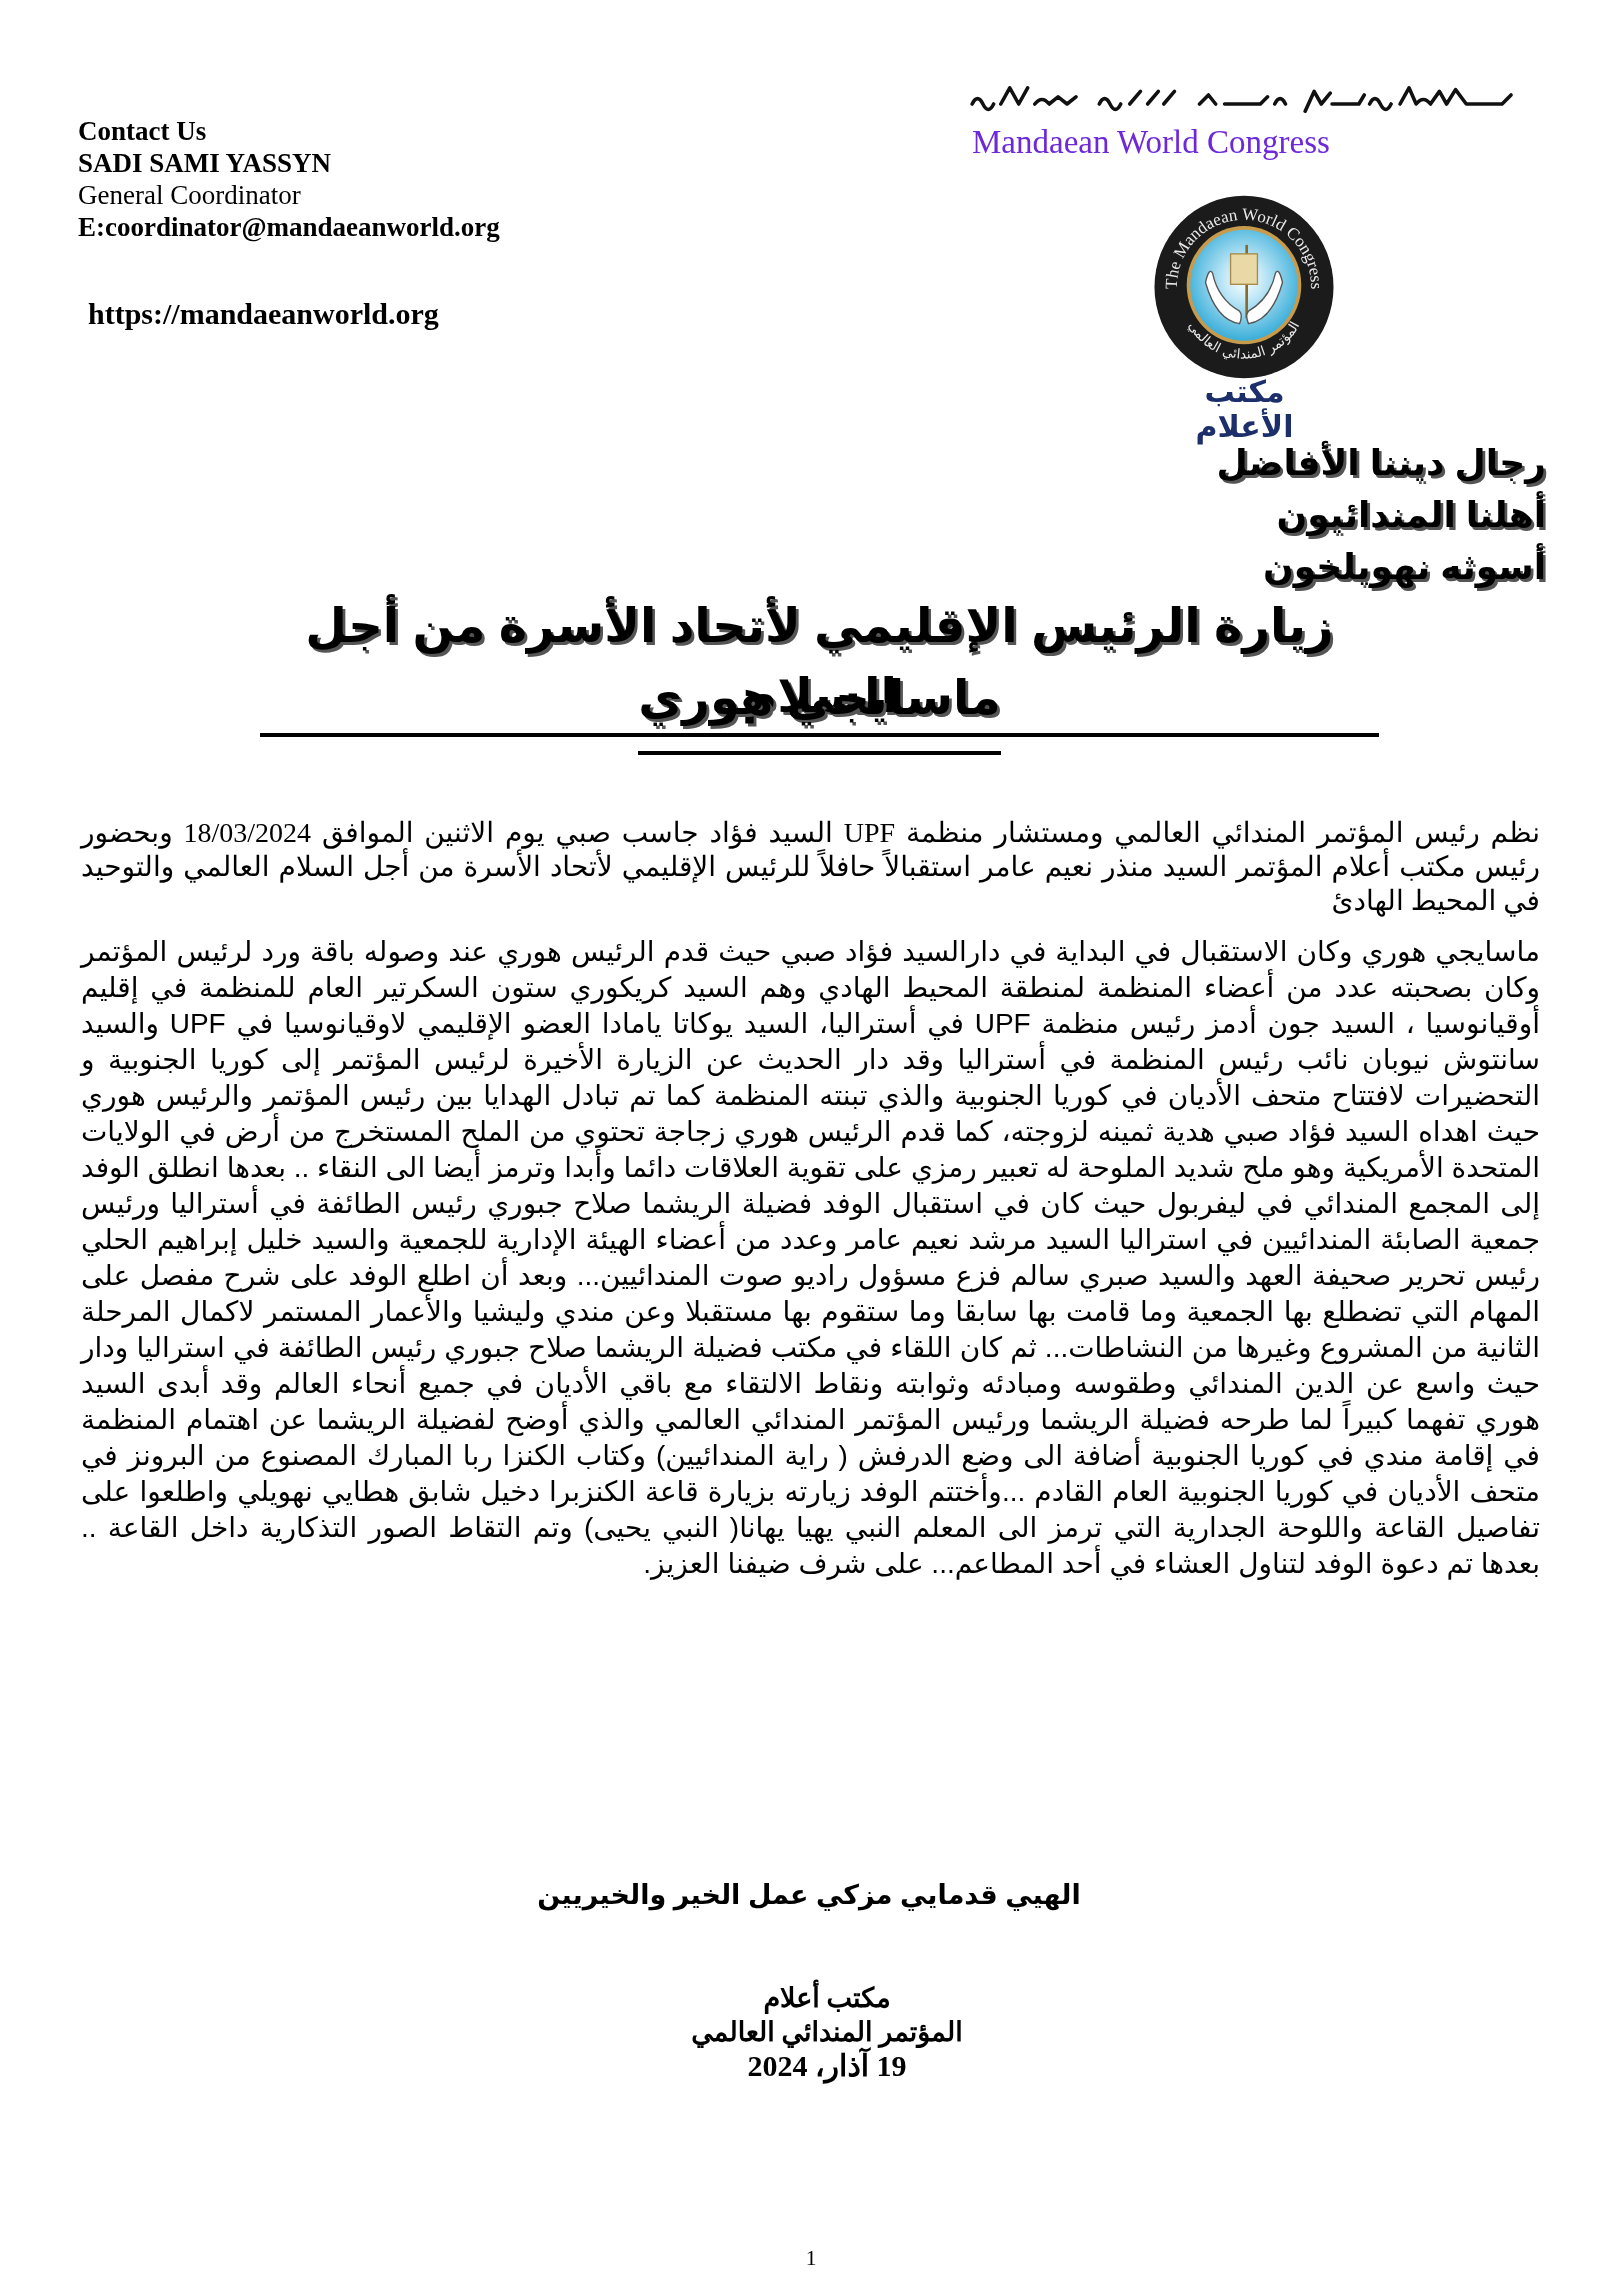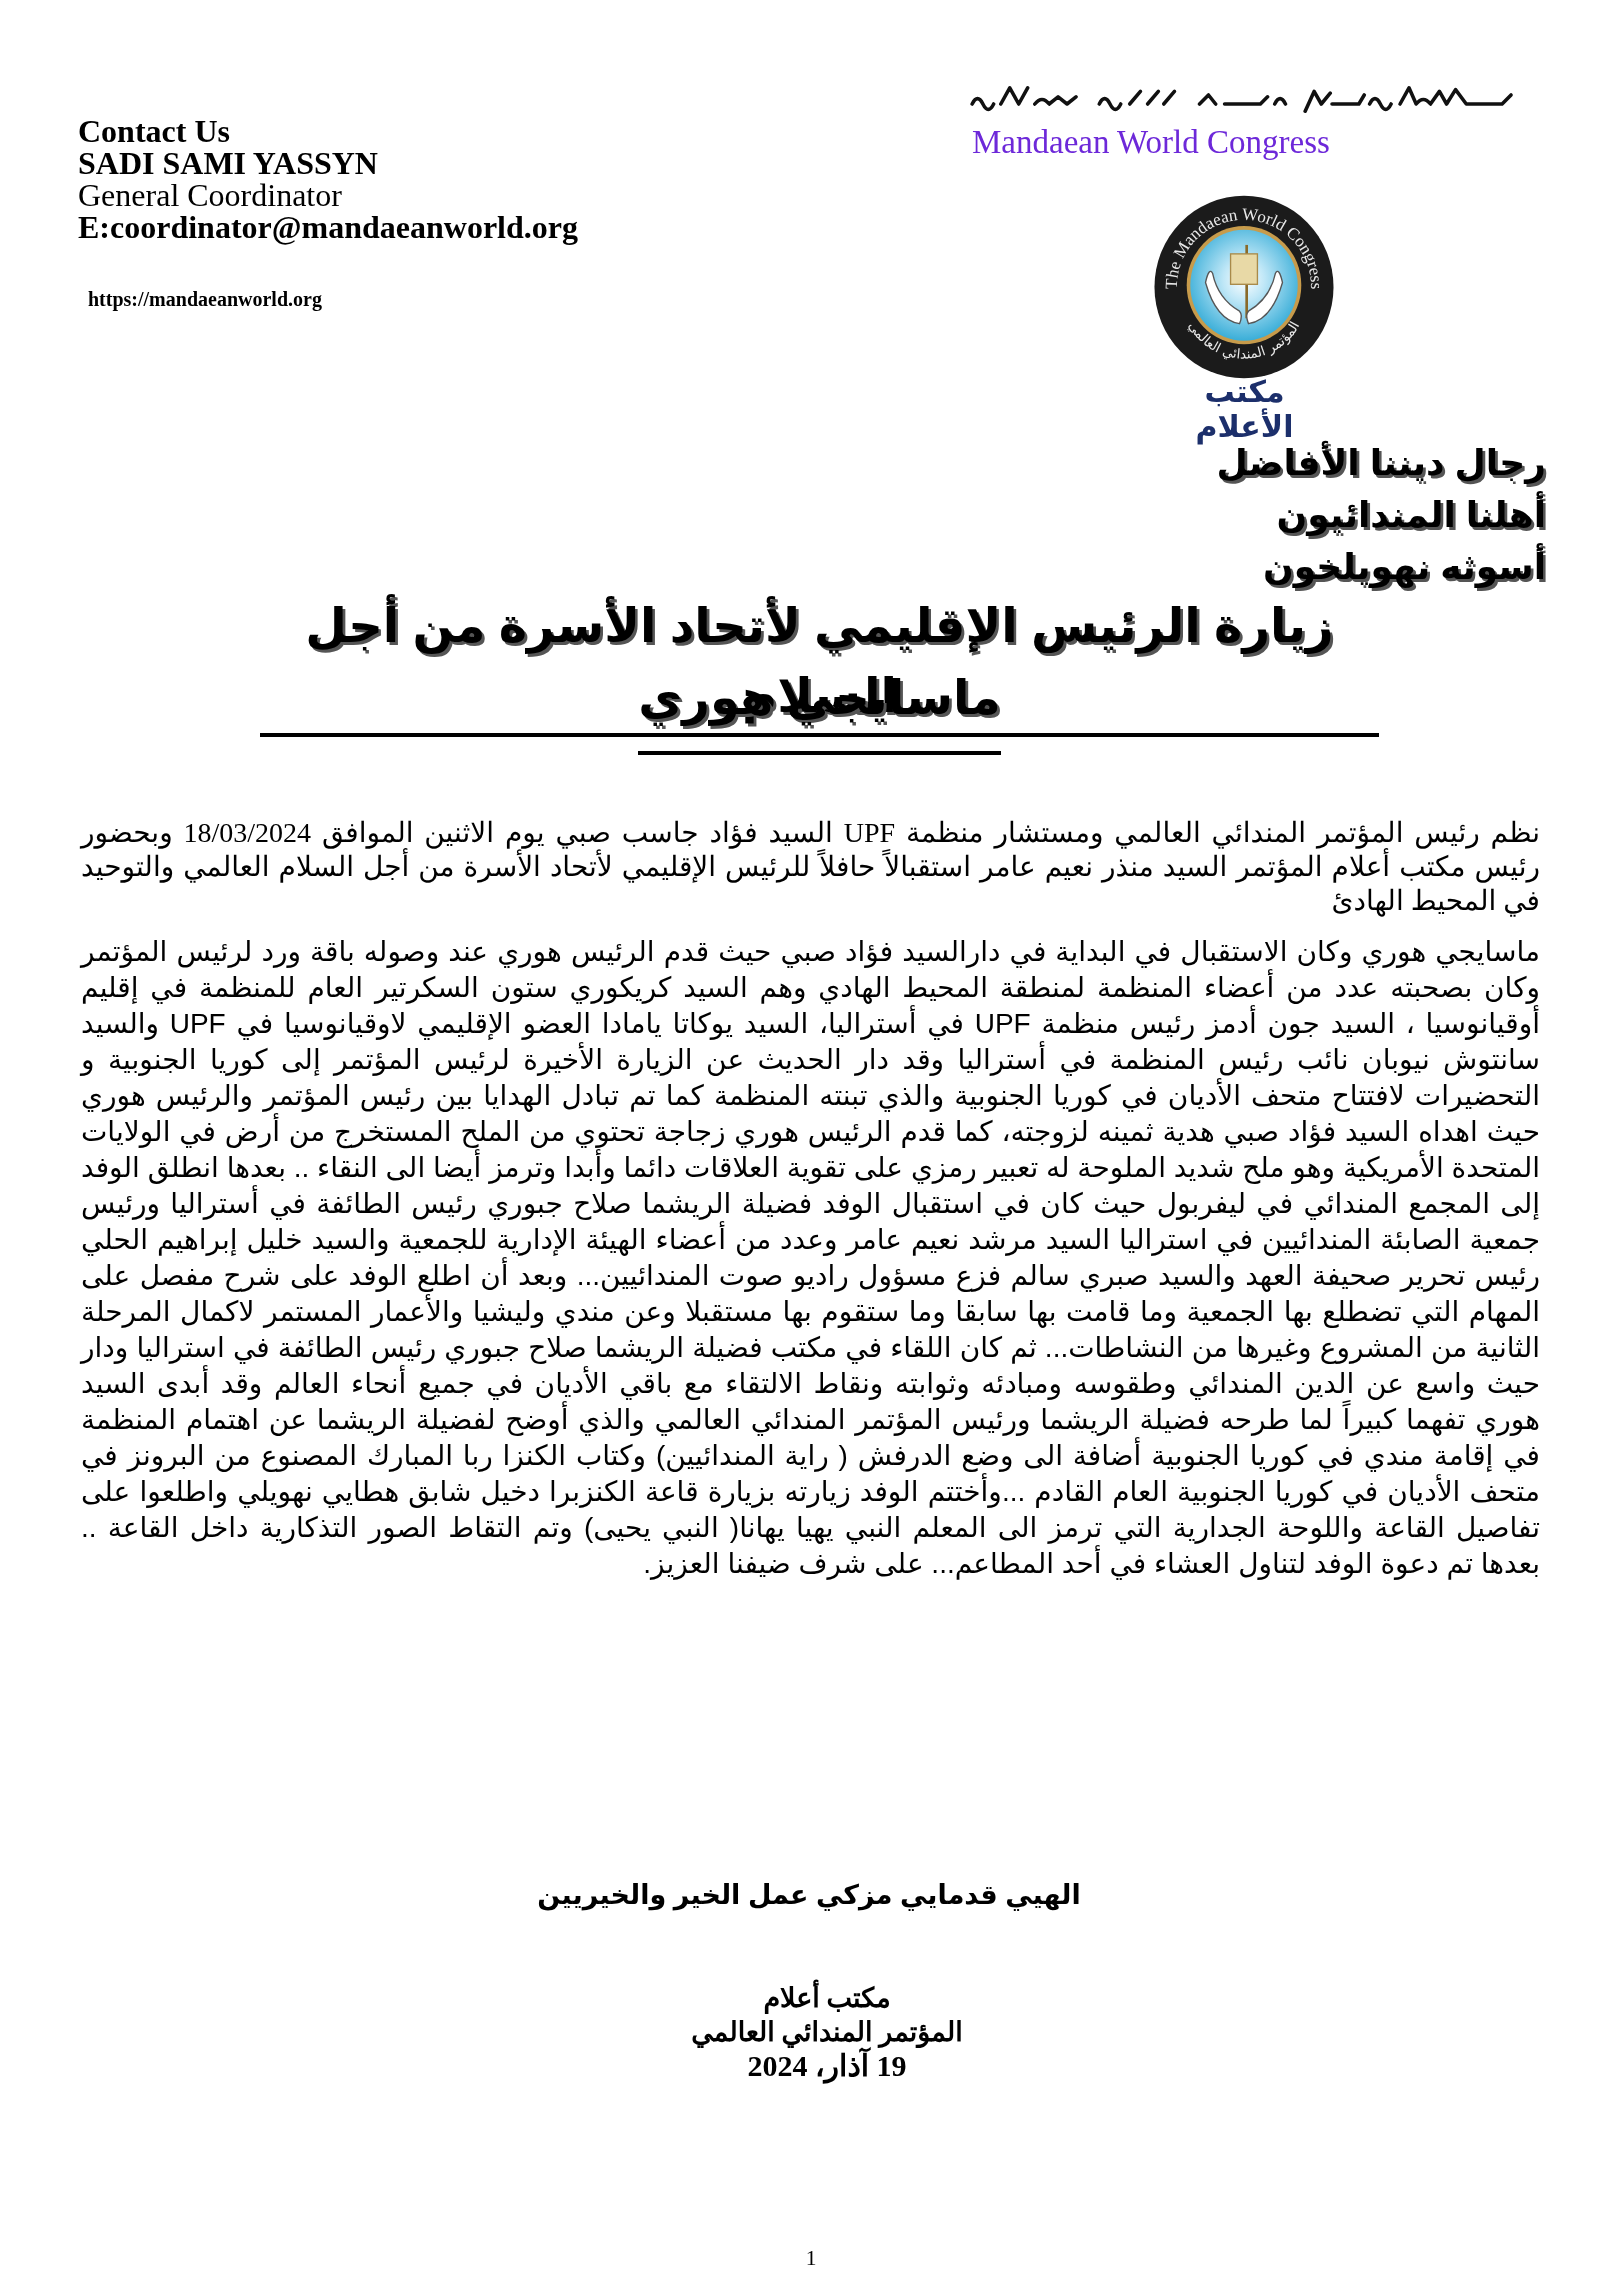--- a/index.html
+++ b/index.html
@@ -2,24 +2,24 @@
 <html style="font-size:14.3px"><head>
 <meta charset="utf-8">
 <style>
   html, body { margin: 0; padding: 0; background: #ffffff; }
   body { width: 1622px; height: 2293px; position: relative; overflow: hidden; color: #000; }
 
   .serif { font-family: "Liberation Serif", "DejaVu Serif", serif; }
   .sans { font-family: "Liberation Sans", "DejaVu Sans", sans-serif; }
 
   
-  #contact { position: absolute; left: 78px; top: 115px; line-height: 32px; font-size: 32px; }
+  #contact { position: absolute; left: 78px; top: 115px; line-height: 32px; font-size: 27px; }
   #contact .b { font-weight: bold; }
   #contact .line { display: block; white-space: nowrap; }
-  #website { position: absolute; left: 88px; top: 288px; font-size: 20px; font-weight: bold; }
+  #website { position: absolute; left: 88px; top: 297px; font-size: 30px; font-weight: bold; }
 
   
   #mandaic { position: absolute; left: 965px; top: 77px; width: 555px; height: 36px; }
   #org-name { position: absolute; left: 972px; top: 124px; font-size: 33px; color: #6d28d9; white-space: nowrap; font-family: Liberation Serif, serif; }
   #logo { position: absolute; left: 1150px; top: 193px; width: 188px; height: 188px; }
   #media-office { position: absolute; left: 1155px; top: 374px; width: 179px; text-align: center; font-size: 30px; font-weight: bold; color: #1c2f6b; direction: rtl; }
 
   
   #greeting { position: absolute; right: 76px; top: 437px; direction: rtl; text-align: right; font-size: 36px; font-weight: bold; line-height: 52px; text-shadow: 2.7px 2.7px 0 #555; }
   #greeting span { display: block; }

